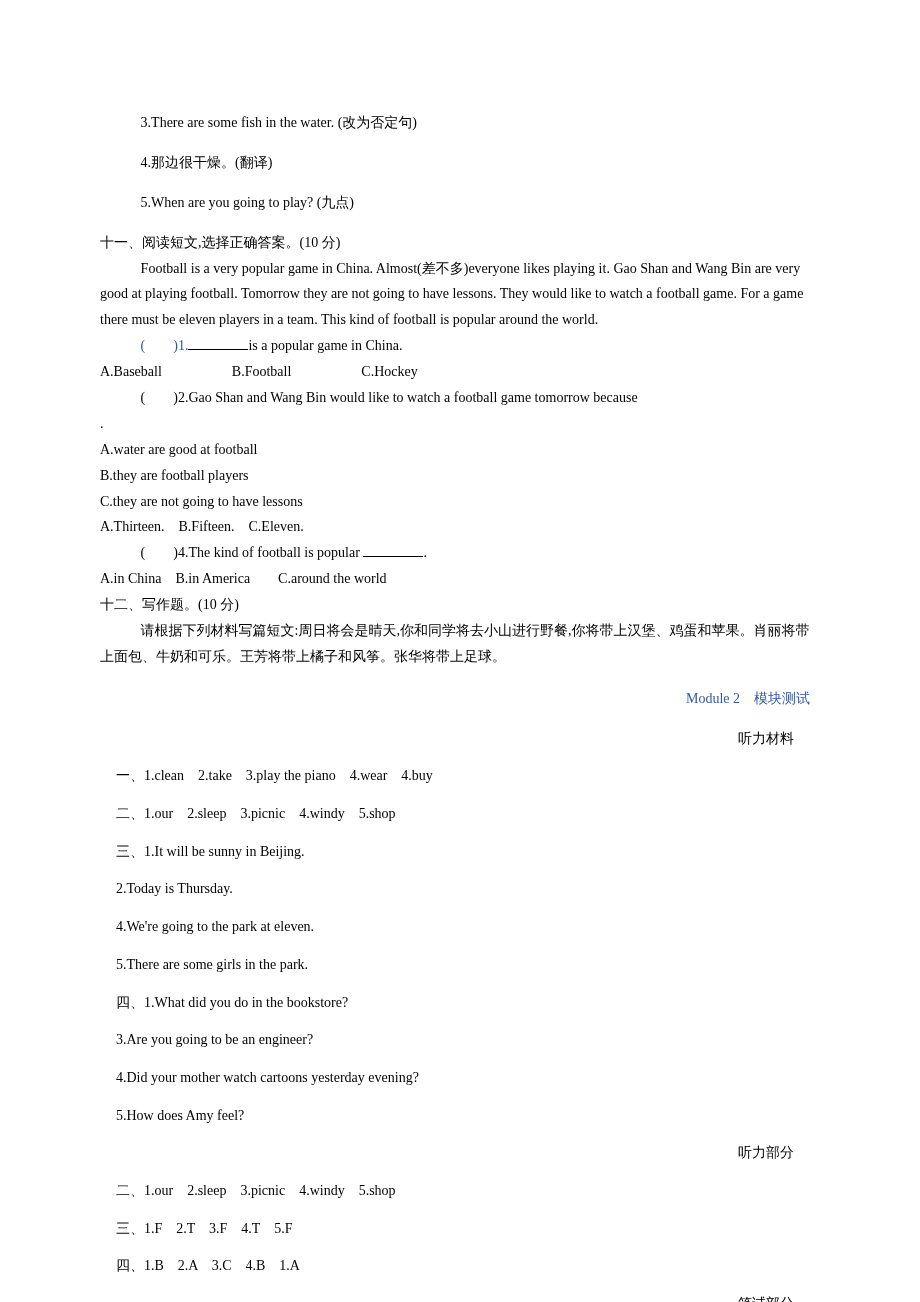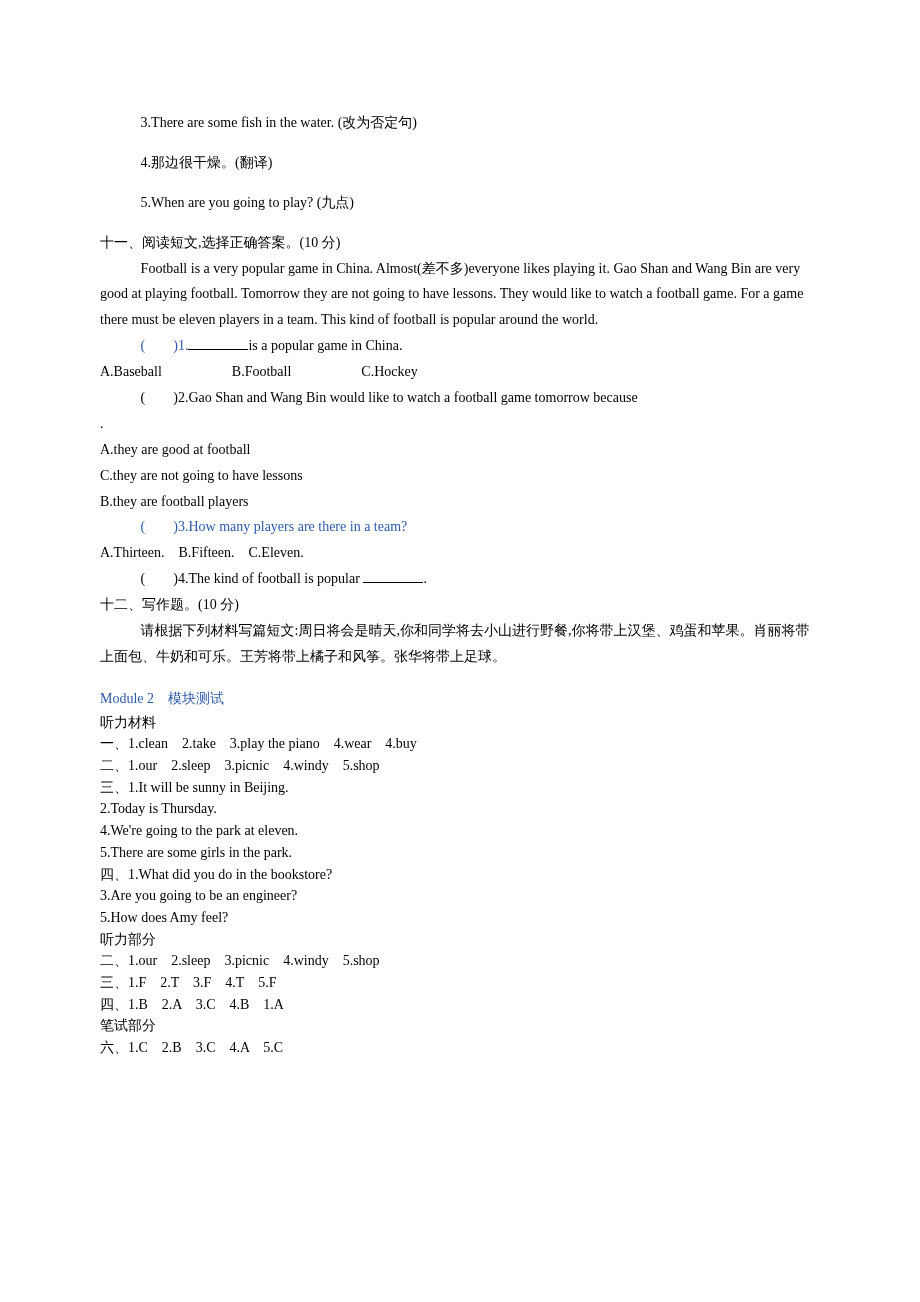--- a/index.html
+++ b/index.html
@@ -23,22 +23,22 @@
     color: #000;
     width: 100%;
     height: 1em;
   }
   .underline {
     border-bottom: 1px solid #000;
     display: inline-block;
     height: 0.9em;
   }
   .bluetxt { color: #2f5aab; }
-  .center { text-align: left; }
-  .ans { line-height: 1.55; margin: 0; }
+  .center { text-align: right; }
+  .ans { line-height: 1.55; margin: 16px; }
   .ans-block { margin-top: 2px; }
   .parens { color: #2f5aab; }
 </style>
 </head>
 <body>
 
 <div class="page">
 
   <p class="para indent-1">3.There are some fish in the water. (改为否定句)</p>
   <span class="blank-right">　</span>
@@ -52,47 +52,46 @@
 
   <p class="para indent-1">
     <span class="parens">(　　)1.</span><span class="underline" style="width:60px;"></span><span>is a popular game in China.</span>
   </p>
   <p class="para">A.Baseball　　　　　B.Football　　　　　C.Hockey</p>
 
   <p class="para indent-1">
     <span class="parens"></span><span>(　　)2.Gao Shan and Wang Bin would like to watch a football game tomorrow because </span><span class="underline" style="width:0px;"></span>
   </p>
   <p class="para">.</p>
-  <p class="para">A.they are good at football</p>
+  <p class="para">A.water are good at football</p>
+  <p class="para">B.they are football players</p>
   <p class="para">C.they are not going to have lessons</p>
-  <p class="para">B.they are football players</p>
 
-  <p class="para indent-1">
-    <span class="parens">(　　)3.How many players are there in a team?</span>
-  </p>
   <p class="para">A.Thirteen.　B.Fifteen.　C.Eleven.</p>
 
   <p class="para indent-1">
     <span class="parens"></span><span>(　　)4.The kind of football is popular </span><span class="underline" style="width:60px;"></span><span>.</span>
   </p>
+  <p class="para">A.in China　B.in America　　C.around the world</p>
 
   <p class="para">十二、写作题。(10 分)</p>
   <p class="para" style="text-indent:2.9em;">请根据下列材料写篇短文:周日将会是晴天,你和同学将去小山进行野餐,你将带上汉堡、鸡蛋和苹果。肖丽将带上面包、牛奶和可乐。王芳将带上橘子和风筝。张华将带上足球。</p>
   <span class="blank-right">　</span>
 
   <p class="para center bluetxt ans-block">Module 2　模块测试</p>
   <p class="ans center">听力材料</p>
   <p class="ans">一、1.clean　2.take　3.play the piano　4.wear　4.buy</p>
   <p class="ans">二、1.our　2.sleep　3.picnic　4.windy　5.shop</p>
   <p class="ans">三、1.It will be sunny in Beijing.</p>
   <p class="ans">2.Today is Thursday.</p>
   <p class="ans">4.We're going to the park at eleven.</p>
   <p class="ans">5.There are some girls in the park.</p>
   <p class="ans">四、1.What did you do in the bookstore?</p>
   <p class="ans">3.Are you going to be an engineer?</p>
+  <p class="ans">4.Did your mother watch cartoons yesterday evening?</p>
   <p class="ans">5.How does Amy feel?</p>
   <p class="ans center">听力部分</p>
   <p class="ans">二、1.our　2.sleep　3.picnic　4.windy　5.shop</p>
   <p class="ans">三、1.F　2.T　3.F　4.T　5.F</p>
   <p class="ans">四、1.B　2.A　3.C　4.B　1.A</p>
   <p class="ans center">笔试部分</p>
   <p class="ans">六、1.C　2.B　3.C　4.A　5.C</p>
 
 </div>
 

